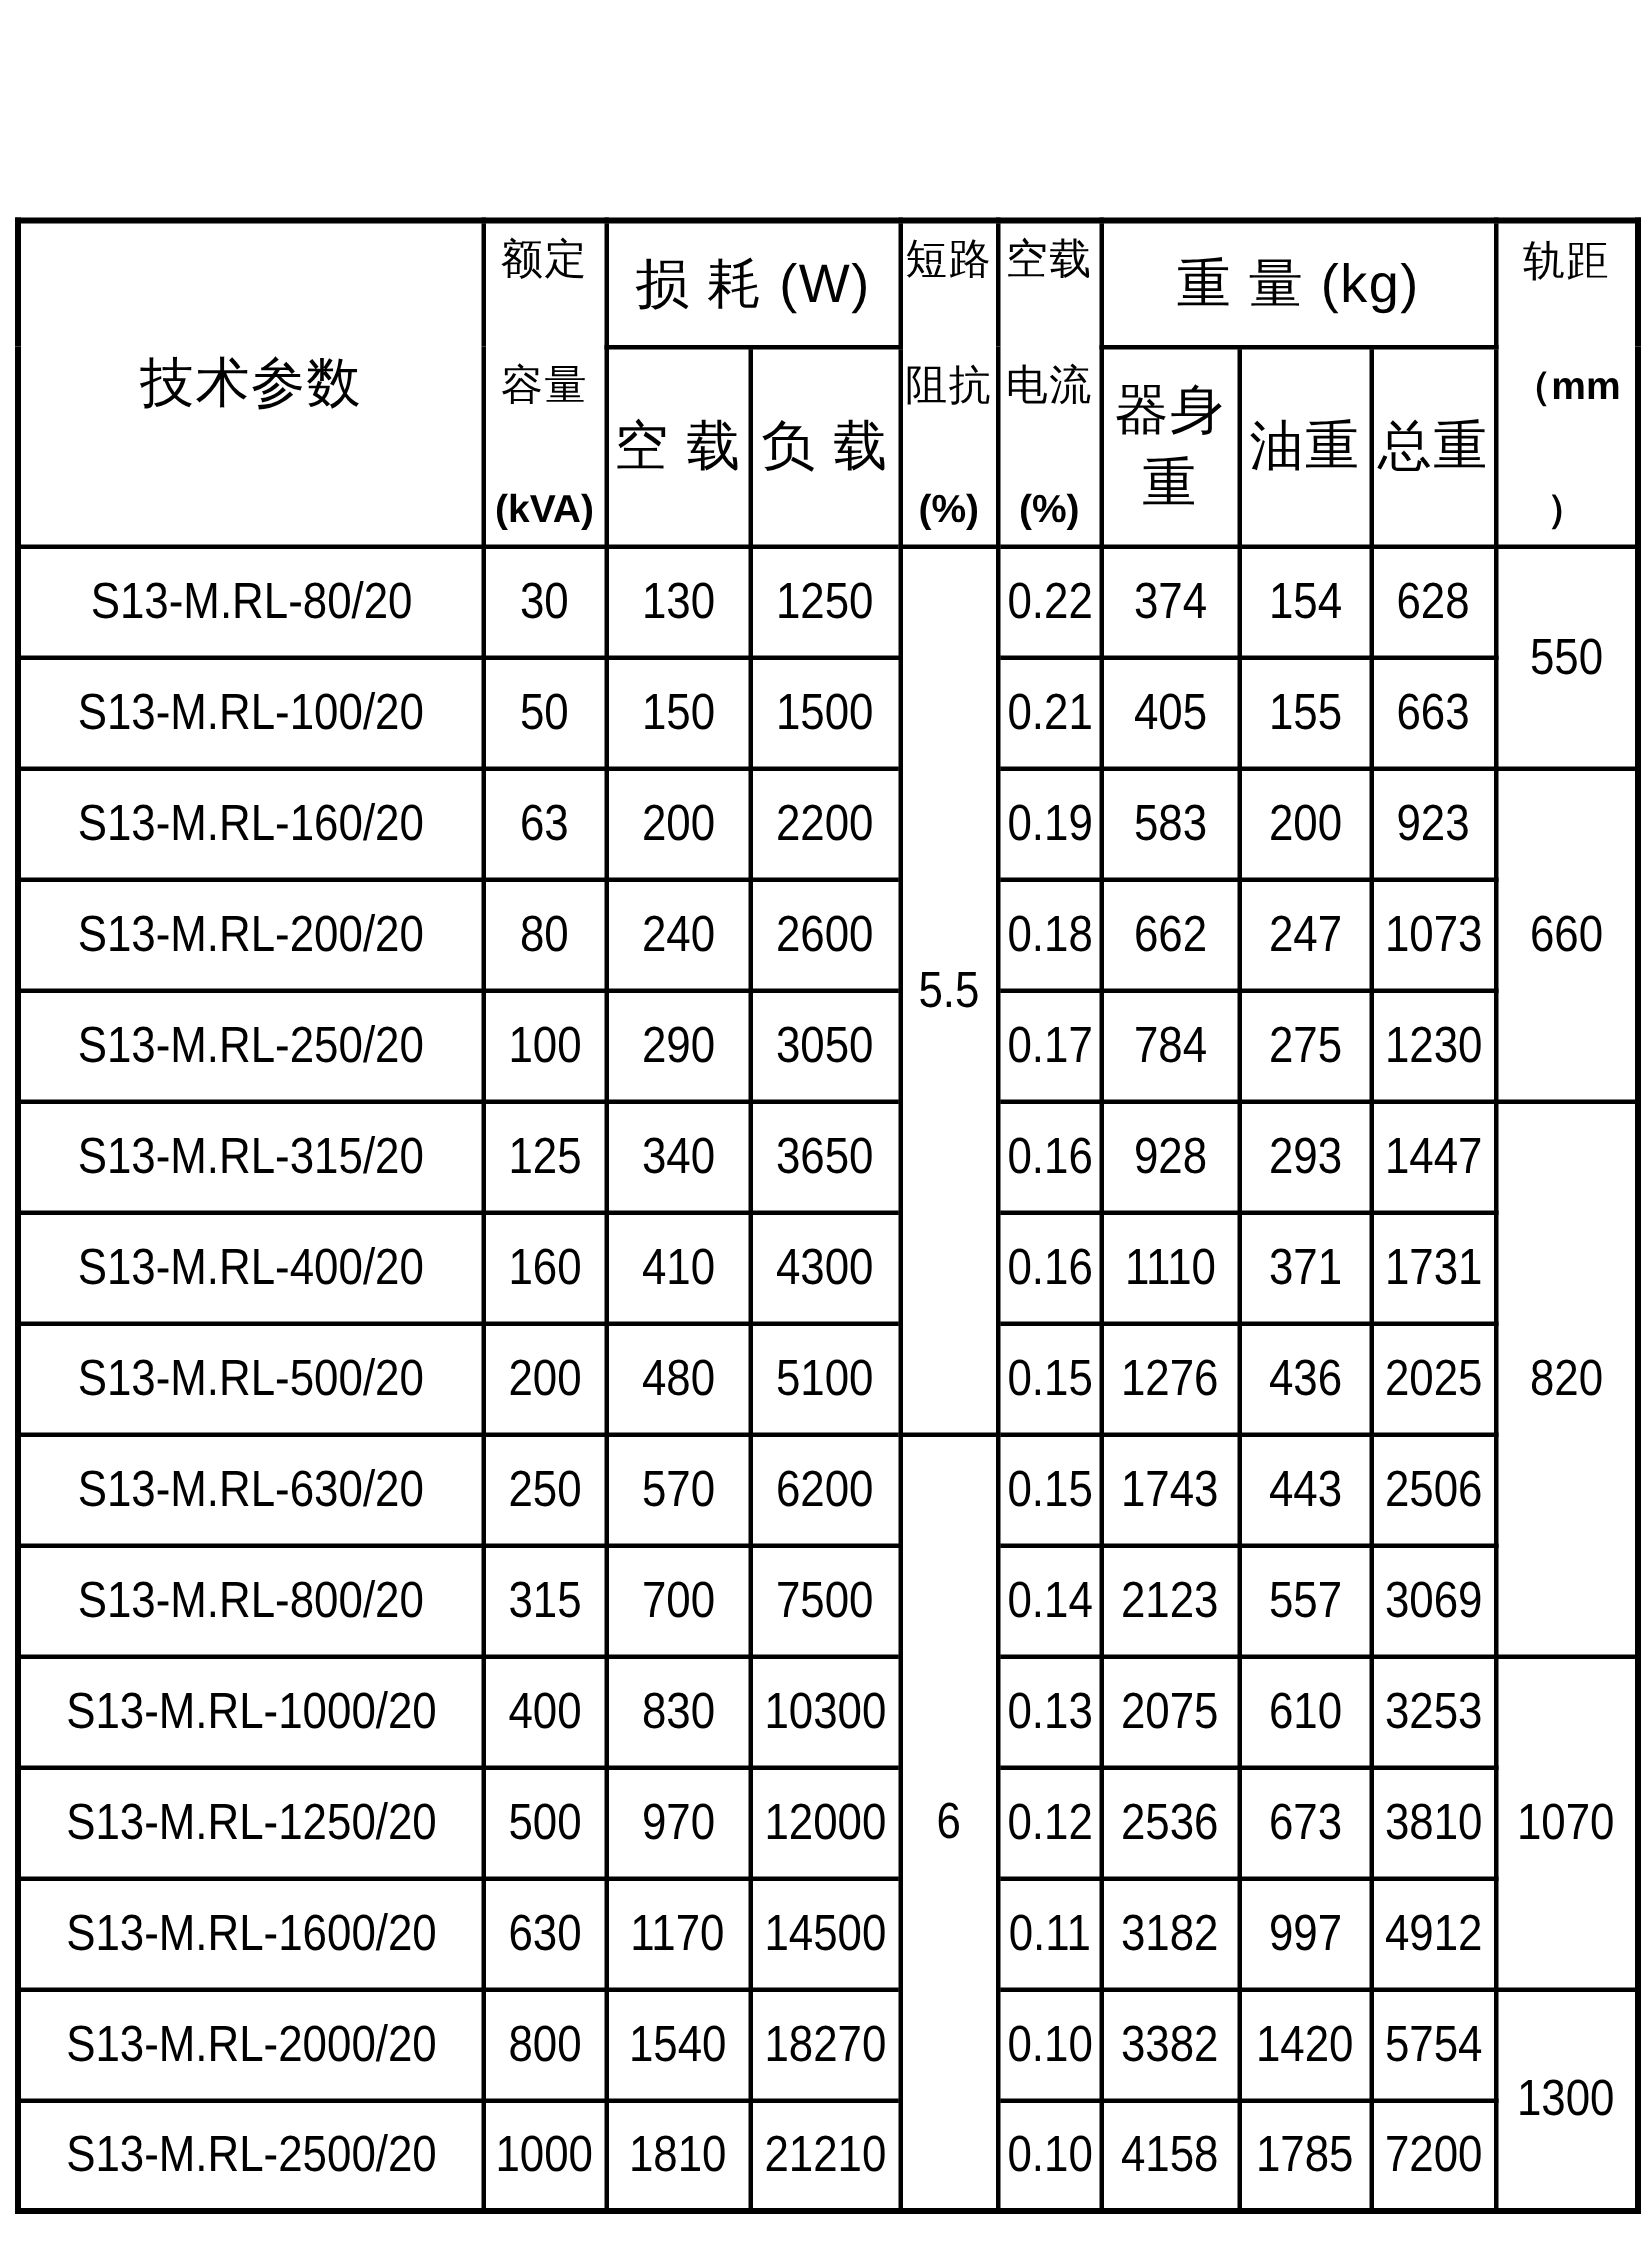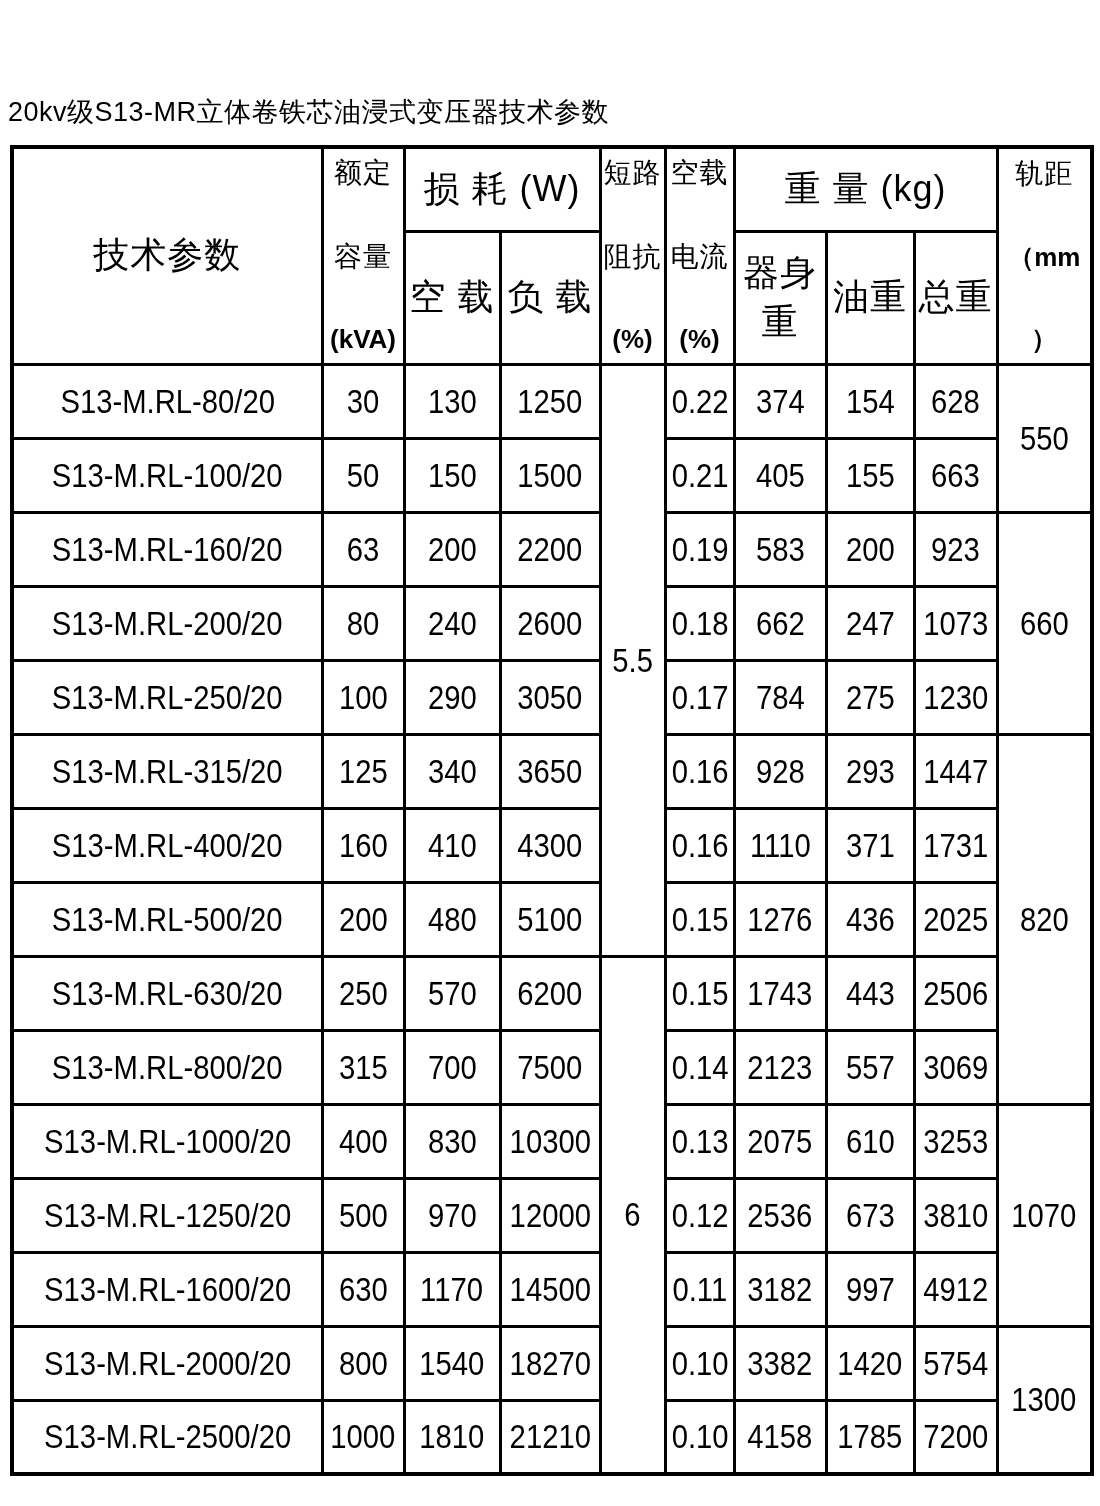--- a/index.html
+++ b/index.html
@@ -53,21 +53,20 @@
   .subline{border-bottom-width:5px;} 
   .g{border-bottom-width:6px;}       
   .nob{border-bottom-style:hidden;}  
 </style>
 </head>
 <body>
 
 <div class="page">
 
 
-  <h1 class="title">20kv级S13-MR立体卷铁芯油浸式变压器技术参数</h1>
 
   <table class="spec">
     <colgroup>
       <col style="width:310px">
         <col style="width:82px">
         <col style="width:96px">
         <col style="width:100px">
       <col style="width:65px">
         <col style="width:69px">
         <col style="width:92px">

